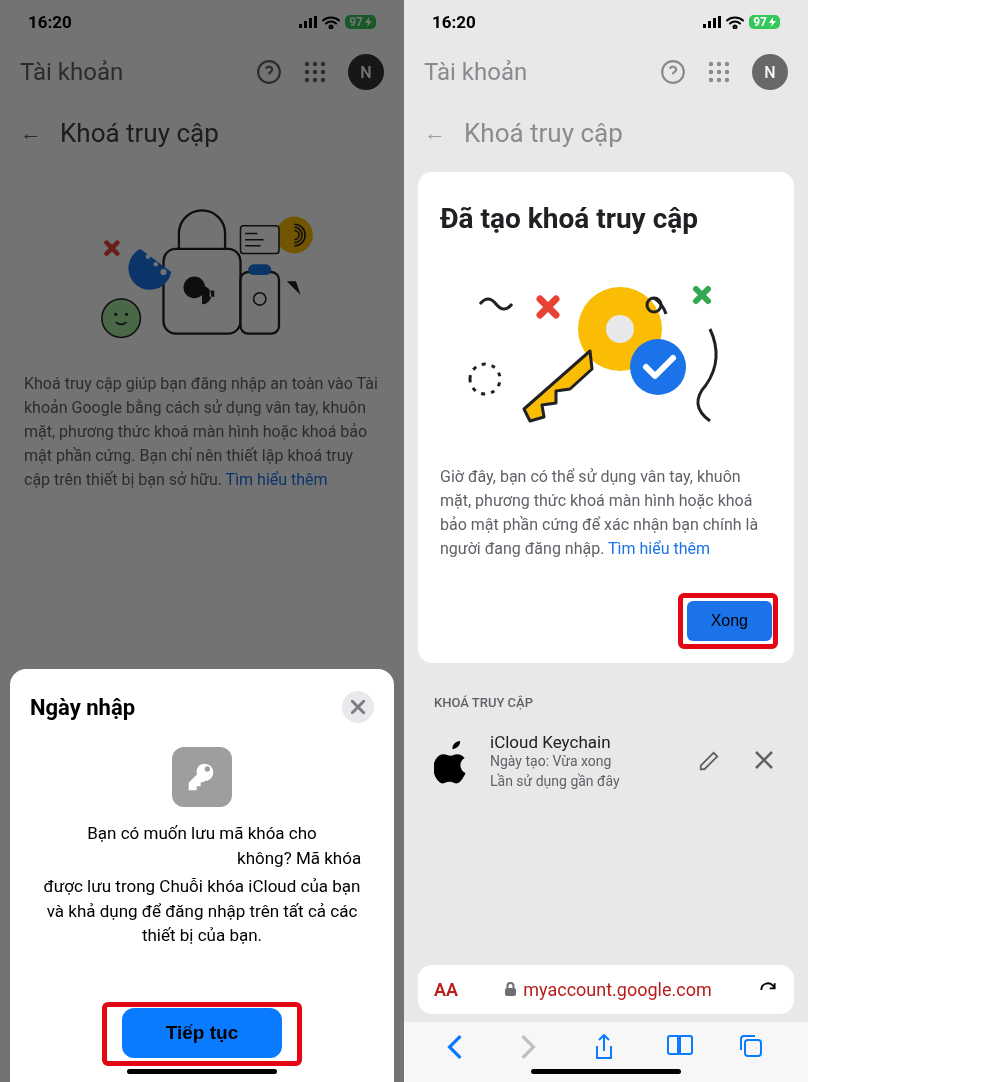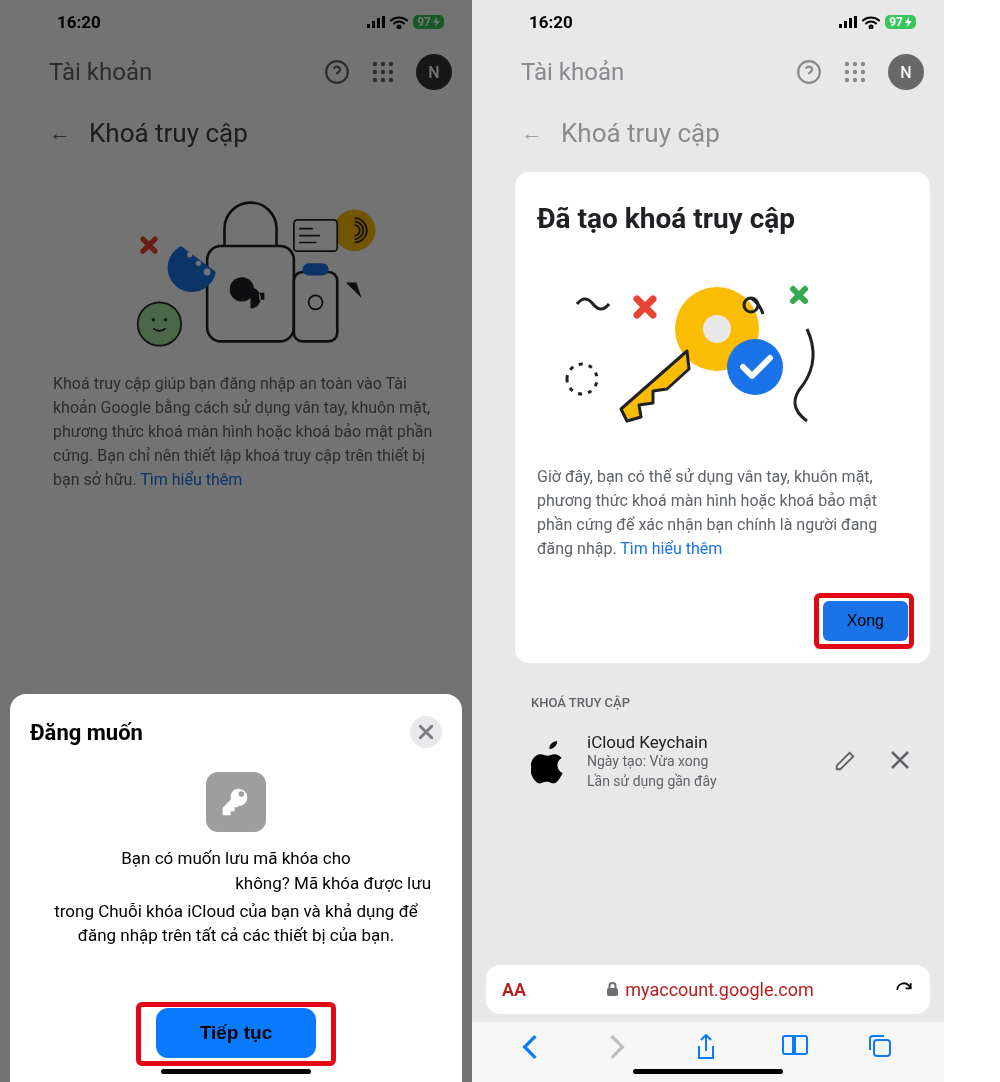--- a/index.html
+++ b/index.html
@@ -1,18 +1,18 @@
 <!DOCTYPE html>
 <html><head>
 <meta charset="utf-8">
 <style>
   * { box-sizing: border-box; margin: 0; padding: 0; }
   body { font-family: -apple-system, BlinkMacSystemFont, "Segoe UI", Roboto, sans-serif; background: #fff; }
   .container { display: flex; width: 1000px; height: 1082px; }
-  .phone { width: 472px; height: 1082px; position: relative; overflow: hidden; padding-left: 29px; }
+  .phone { width: 404px; height: 1082px; position: relative; overflow: hidden; }
   .phone-left { background: #fff; }
   .phone-right { background: #e8e8e8; }
 
   
   .status-bar { display: flex; justify-content: space-between; align-items: center; padding: 12px 28px 8px; font-size: 17px; font-weight: 600; }
   .status-left { font-weight: 700; }
   .status-right { display: flex; align-items: center; gap: 5px; }
   .battery { display:inline-flex; align-items:center; gap:2px; background: #34c759; color:#fff; font-size:12px; font-weight:700; padding:1px 4px; border-radius:5px; line-height:1; }
 
   
@@ -172,21 +172,21 @@
 
       <p class="desc">
         <span>Khoá truy cập giúp bạn đăng nhập an toàn vào Tài khoản Google bằng cách sử dụng vân tay, khuôn mặt, phương thức khoá màn hình hoặc khoá bảo mật phần cứng. Bạn chỉ nên thiết lập khoá truy cập trên thiết bị bạn sở hữu. </span><span class="link">Tìm hiểu thêm</span>
       </p>
     </div>
 
     <div class="dark-overlay"></div>
 
     <div class="ios-sheet">
       <div class="sheet-header">
-        <span class="sheet-title">Đăng muốn</span>
+        <span class="sheet-title">Ngày nhập</span>
         <span class="sheet-close">
           <svg width="14" height="14" viewBox="0 0 14 14">
               <path d="M1 1l12 12M13 1L1 13" stroke="currentColor" stroke-width="3" stroke-linecap="round"></path>
             </svg>
         </span>
       </div>
       <div class="key-tile">
         <svg width="32" height="32" viewBox="0 0 24 24" fill="#fff">
             <path d="M14 2a6 6 0 00-5.7 8L2 16.3V22h5.7l.3-.3V19h2.7l.3-.3V16h2l1-1A6 6 0 1014 2zm2 6a2 2 0 110-4 2 2 0 010 4z"></path>
           </svg>

